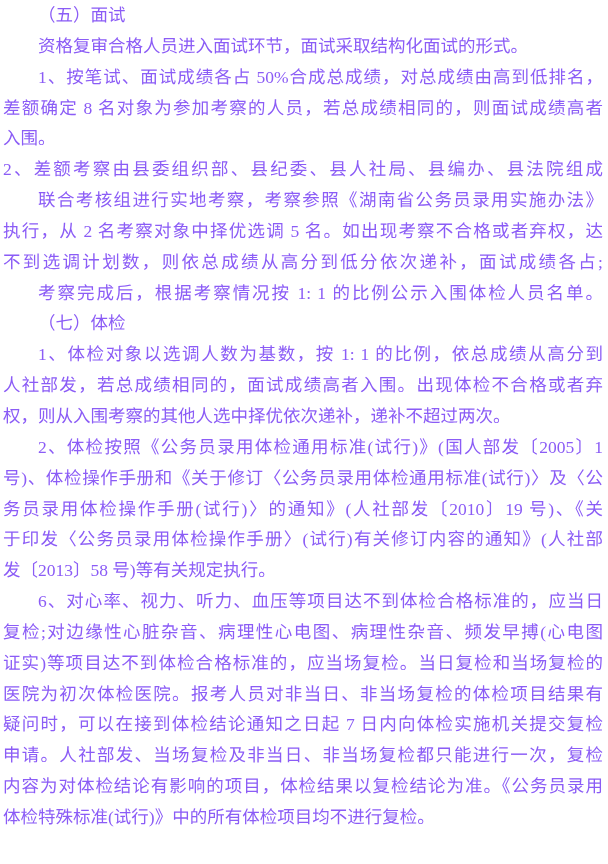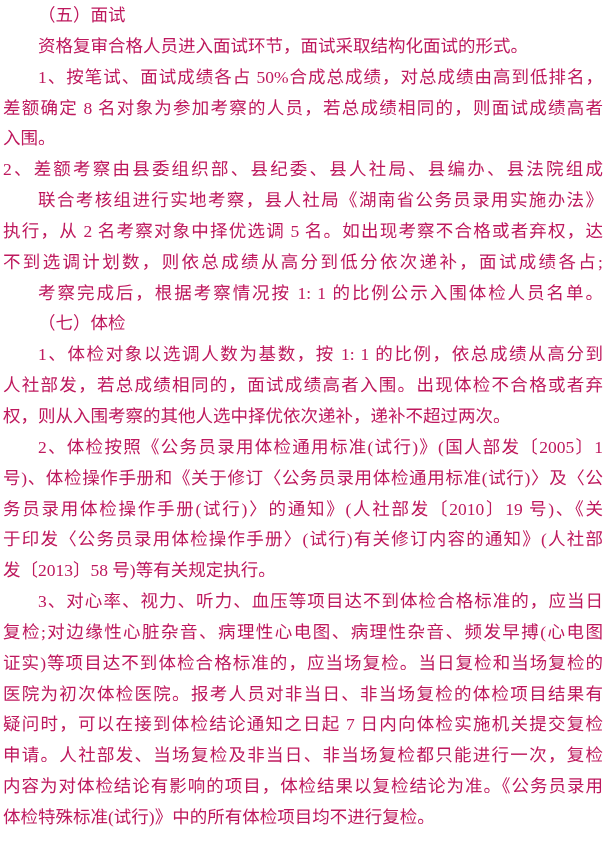--- a/index.html
+++ b/index.html
@@ -11,21 +11,21 @@
     width: 608px;
     height: 864px;
     overflow: hidden;
   }
   .page {
     box-sizing: border-box;
     width: 608px;
     height: 864px;
     padding: 0 5px 0 3px;
     background: #ffffff;
-    color: #be185d;
+    color: #8b5cf6;
     font-family: "Liberation Serif", "DejaVu Serif", serif;
     font-size: 17.5px;
     font-weight: 400;
   }
   .line {
     height: 30.857px;
     line-height: 30.857px;
     overflow: hidden;
     white-space: normal;
   }
@@ -43,34 +43,34 @@
 </head>
 <body>
 
 <div class="page">
   <div class="line ind">（五）面试</div>
   <div class="line ind">资格复审合格人员进入面试环节，面试采取结构化面试的形式。</div>
   <div class="line ind jus">1、按笔试、面试成绩各占 50%合成总成绩，对总成绩由高到低排名，</div>
   <div class="line jus">差额确定 8 名对象为参加考察的人员，若总成绩相同的，则面试成绩高者</div>
   <div class="line">入围。</div>
   <div class="line jus">2、差额考察由县委组织部、县纪委、县人社局、县编办、县法院组成</div>
-  <div class="line ind jus">联合考核组进行实地考察，县人社局《湖南省公务员录用实施办法》</div>
+  <div class="line ind jus">联合考核组进行实地考察，考察参照《湖南省公务员录用实施办法》</div>
   <div class="line jus">执行，从 2 名考察对象中择优选调 5 名。如出现考察不合格或者弃权，达</div>
   <div class="line jus">不到选调计划数，则依总成绩从高分到低分依次递补，面试成绩各占;</div>
   <div class="line ind jus">考察完成后，根据考察情况按 1: 1 的比例公示入围体检人员名单。</div>
   <div class="line ind">（七）体检</div>
   <div class="line ind jus">1、体检对象以选调人数为基数，按 1: 1 的比例，依总成绩从高分到</div>
   <div class="line jus">人社部发，若总成绩相同的，面试成绩高者入围。出现体检不合格或者弃</div>
   <div class="line">权，则从入围考察的其他人选中择优依次递补，递补不超过两次。</div>
   <div class="line ind jus">2、体检按照《公务员录用体检通用标准(试行)》(国人部发〔2005〕1</div>
   <div class="line jus">号)、体检操作手册和《关于修订〈公务员录用体检通用标准(试行)〉及〈公</div>
   <div class="line jus">务员录用体检操作手册(试行)〉的通知》(人社部发〔2010〕19 号)、《关</div>
   <div class="line jus">于印发〈公务员录用体检操作手册〉(试行)有关修订内容的通知》(人社部</div>
   <div class="line">发〔2013〕58 号)等有关规定执行。</div>
-  <div class="line ind jus">3、对心率、视力、听力、血压等项目达不到体检合格标准的，应当日</div>
+  <div class="line ind jus">6、对心率、视力、听力、血压等项目达不到体检合格标准的，应当日</div>
   <div class="line jus">复检;对边缘性心脏杂音、病理性心电图、病理性杂音、频发早搏(心电图</div>
   <div class="line jus">证实)等项目达不到体检合格标准的，应当场复检。当日复检和当场复检的</div>
   <div class="line jus">医院为初次体检医院。报考人员对非当日、非当场复检的体检项目结果有</div>
   <div class="line jus">疑问时，可以在接到体检结论通知之日起 7 日内向体检实施机关提交复检</div>
   <div class="line jus">申请。人社部发、当场复检及非当日、非当场复检都只能进行一次，复检</div>
   <div class="line jus">内容为对体检结论有影响的项目，体检结果以复检结论为准。《公务员录用</div>
   <div class="line">体检特殊标准(试行)》中的所有体检项目均不进行复检。</div>
 </div>
 
 </body></html>

